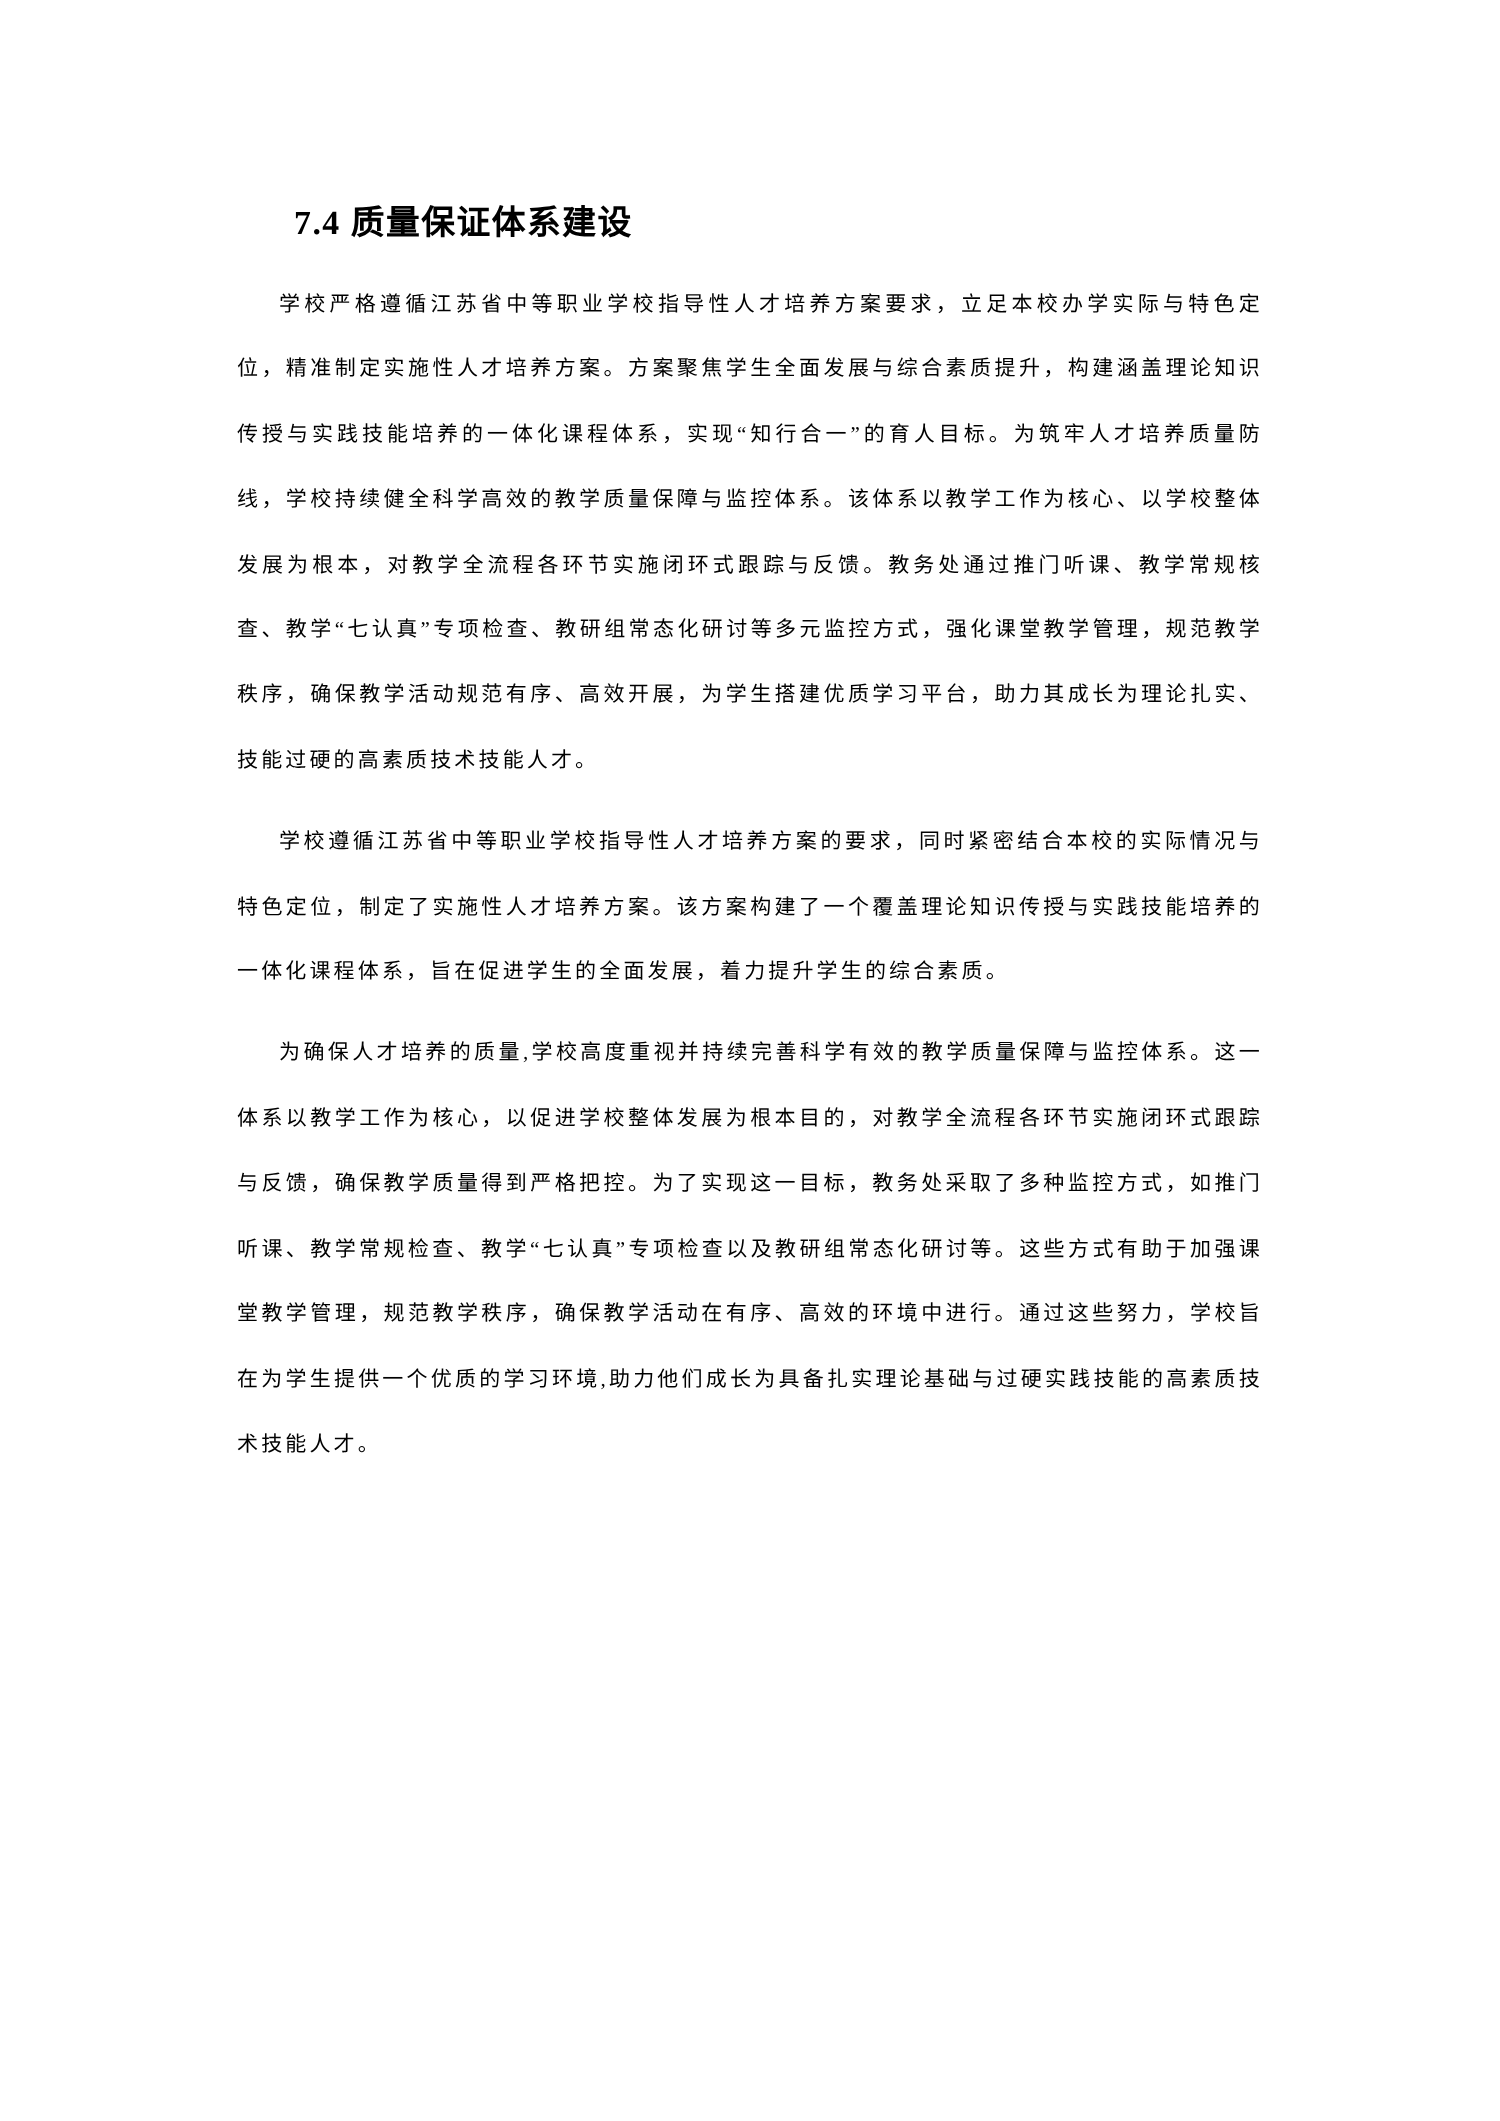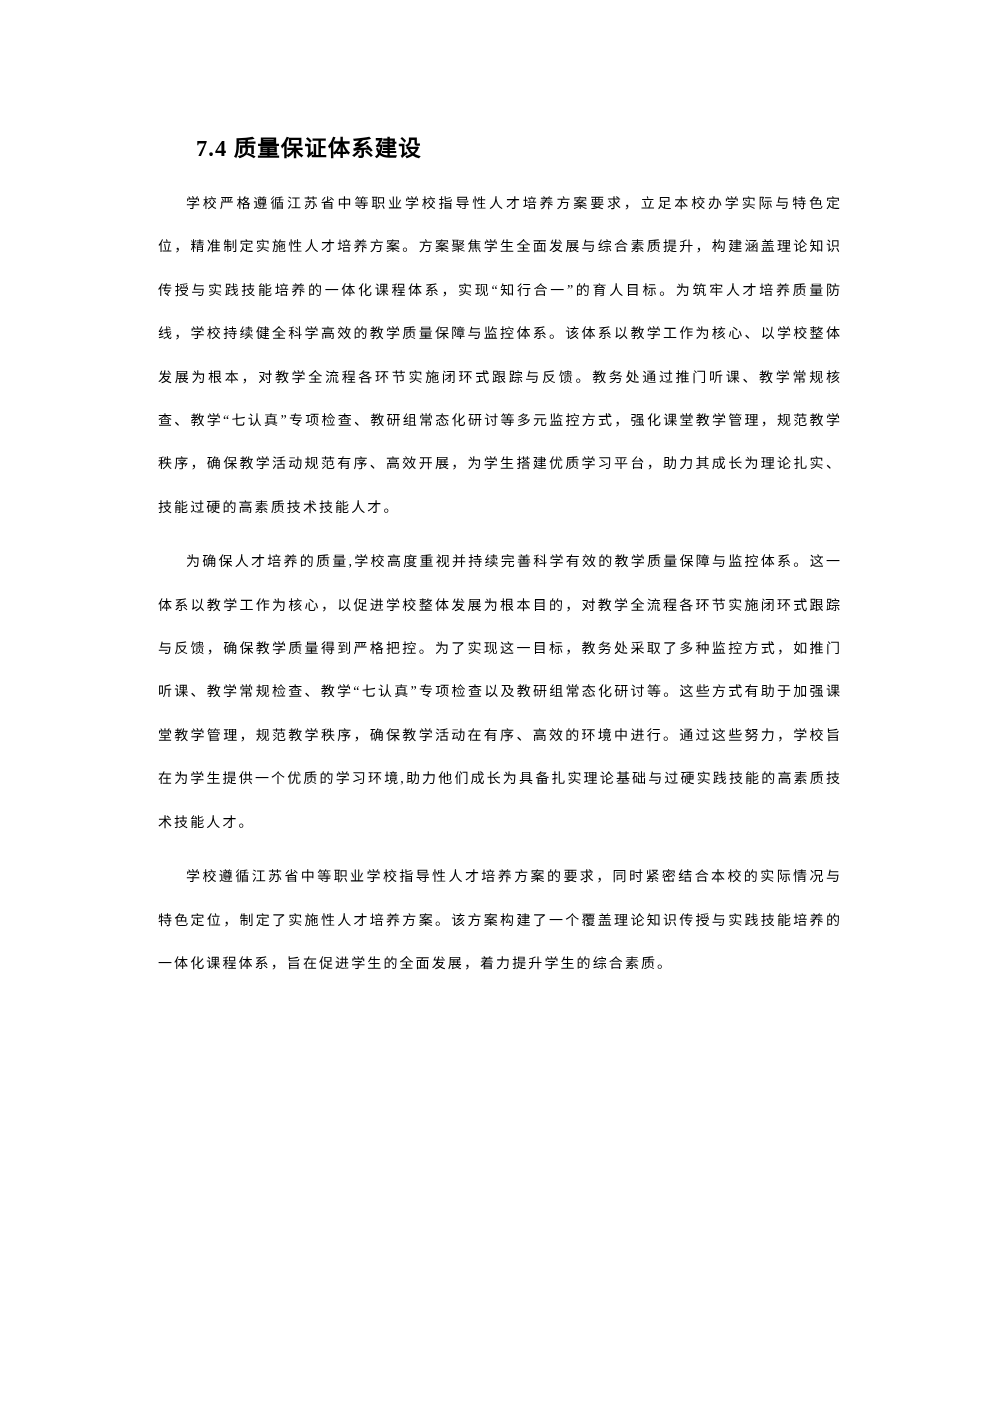--- a/index.html
+++ b/index.html
@@ -59,19 +59,19 @@
     letter-spacing: 1px;
   }
 </style>
 </head>
 <body>
 
 <div class="page">
   <main class="content">
     <h1 class="heading">7.4 质量保证体系建设</h1>
     <p class="body-para">学校严格遵循江苏省中等职业学校指导性人才培养方案要求，立足本校办学实际与特色定位，精准制定实施性人才培养方案。方案聚焦学生全面发展与综合素质提升，构建涵盖理论知识传授与实践技能培养的一体化课程体系，实现“知行合一”的育人目标。为筑牢人才培养质量防线，学校持续健全科学高效的教学质量保障与监控体系。该体系以教学工作为核心、以学校整体发展为根本，对教学全流程各环节实施闭环式跟踪与反馈。教务处通过推门听课、教学常规核查、教学“七认真”专项检查、教研组常态化研讨等多元监控方式，强化课堂教学管理，规范教学秩序，确保教学活动规范有序、高效开展，为学生搭建优质学习平台，助力其成长为理论扎实、技能过硬的高素质技术技能人才。</p>
+    <p class="body-para">学校遵循江苏省中等职业学校指导性人才培养方案的要求，同时紧密结合本校的实际情况与特色定位，制定了实施性人才培养方案。该方案构建了一个覆盖理论知识传授与实践技能培养的一体化课程体系，旨在促进学生的全面发展，着力提升学生的综合素质。</p>
     <p class="body-para">为确保人才培养的质量,学校高度重视并持续完善科学有效的教学质量保障与监控体系。这一体系以教学工作为核心，以促进学校整体发展为根本目的，对教学全流程各环节实施闭环式跟踪与反馈，确保教学质量得到严格把控。为了实现这一目标，教务处采取了多种监控方式，如推门听课、教学常规检查、教学“七认真”专项检查以及教研组常态化研讨等。这些方式有助于加强课堂教学管理，规范教学秩序，确保教学活动在有序、高效的环境中进行。通过这些努力，学校旨在为学生提供一个优质的学习环境,助力他们成长为具备扎实理论基础与过硬实践技能的高素质技术技能人才。</p>
-    <p class="body-para">学校遵循江苏省中等职业学校指导性人才培养方案的要求，同时紧密结合本校的实际情况与特色定位，制定了实施性人才培养方案。该方案构建了一个覆盖理论知识传授与实践技能培养的一体化课程体系，旨在促进学生的全面发展，着力提升学生的综合素质。</p>
   </main>
   <footer class="footer">
     <span class="page-number">64</span>
   </footer>
 </div>
 
 </body></html>

